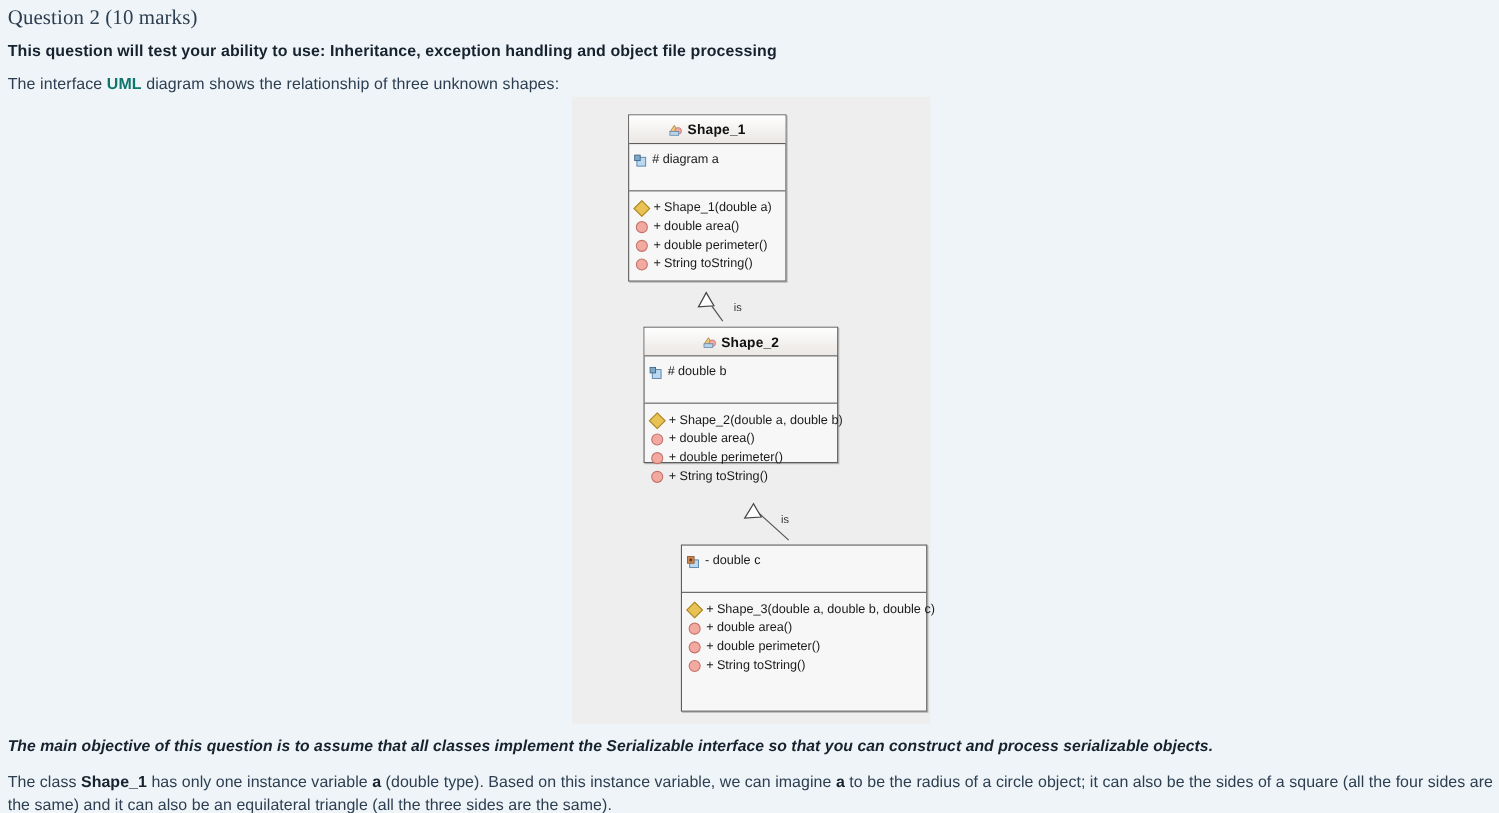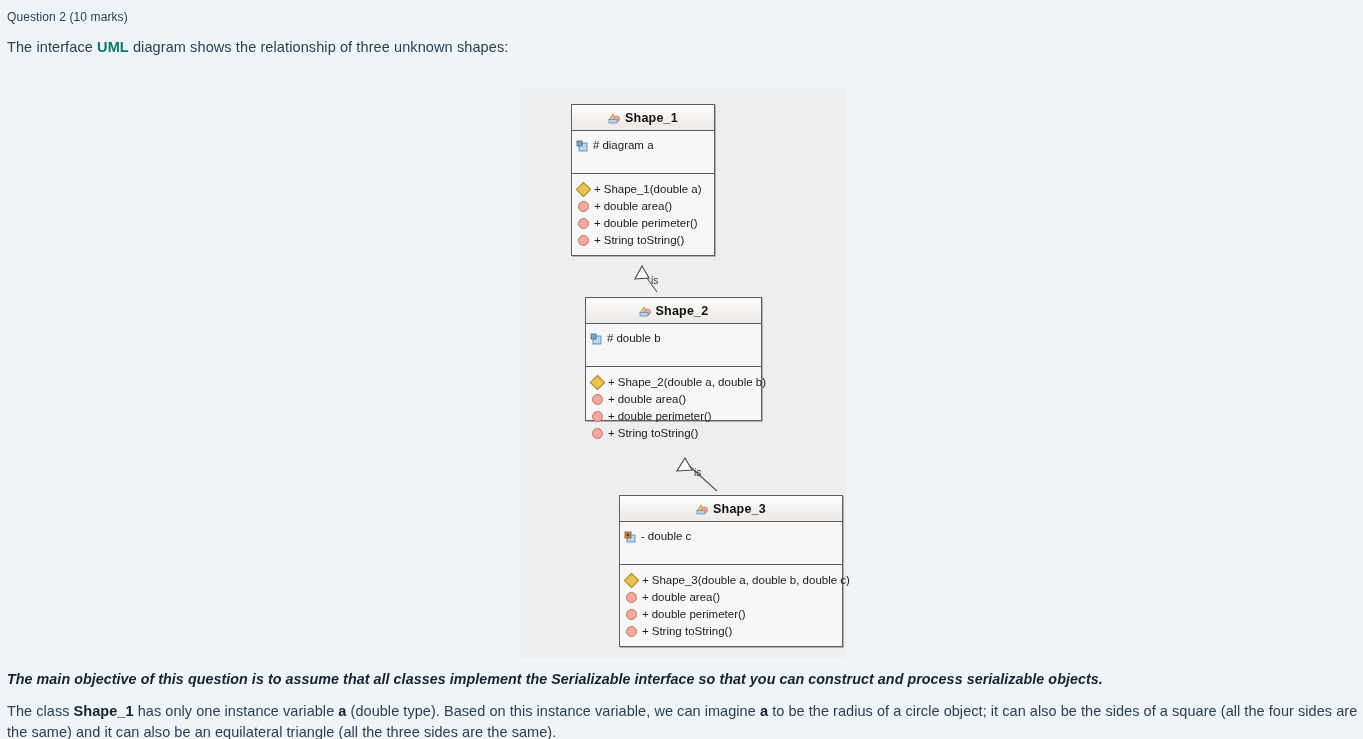--- a/index.html
+++ b/index.html
@@ -17,25 +17,26 @@
   }
 
   
   .text-col {
     position: absolute;
     left: 7px;
     top: 0;
     width: 1352px;
   }
   .line-q {
-    font-size: 12px;
+    font-size: 19px;
     color: #2c3e50;
     padding-top: 8px;
     line-height: 18px;
     letter-spacing: .1px;
+    font-family: Liberation Serif, serif;
   }
   .line-bold {
     font-size: 14.5px;
     font-weight: bold;
     color: #16222e;
     padding-top: 12px;
     line-height: 18px;
     letter-spacing: .1px;
   }
   .line-intro {
@@ -156,27 +157,29 @@
     position: absolute;
     left: 0; top: 0;
     width: 326px; height: 570px;
     pointer-events: none;
   }
   .edge-label {
     position: absolute;
     font-size: 10px;
     color: #333;
     font-family: "Liberation Sans", sans-serif;
+    margin-left: 16px;
   }
 </style>
 </head>
 <body>
 
 <div class="text-col">
   <div class="line-q">Question 2 (10 marks)</div>
+  <div class="line-bold">This question will test your ability to use:  Inheritance, exception handling and object file processing</div>
   <div class="line-intro"><span>The interface </span><b>UML</b><span> diagram shows the relationship of three unknown shapes:</span></div>
 </div>
 
 <div class="diagram-panel">
 
   <svg class="connectors" viewBox="0 0 326 570">
 
     <line x1="137" y1="204" x2="122" y2="183" stroke="#555" stroke-width="1.1"></line>
     <polygon points="122,178 115,191 129,190" fill="#ffffff" stroke="#444" stroke-width="1.1"></polygon>
 
@@ -274,30 +277,20 @@
       </div>
       <div class="member-row">
         <span class="ico ico-bullet-circle"></span>
         <span class="member-vis">+</span>
         <span>String toString()</span>
       </div>
     </div>
   </div>
 
   <div class="uml-class" style="left:99px; top:407px; width:224px; height:152px;">
-    <div class="uml-header">
-      <span class="ico ico-class">
-        <svg width="13" height="12" viewBox="0 0 13 12">
-            <path d="M1 8 L5 2 L9 8 Z" fill="#f0c97a" stroke="#9b7a30" stroke-width=".7"></path>
-            <circle cx="8.5" cy="7" r="3" fill="#f2a9a0" stroke="#b8736b" stroke-width=".7"></circle>
-            <rect x="1" y="7.5" width="8" height="3.5" fill="#b9d4ea" stroke="#5f86a8" stroke-width=".7"></rect>
-          </svg>
-      </span>
-      <span>Shape_3</span>
-    </div>
     <div class="uml-fields">
       <div class="member-row">
         <span class="ico ico-field">
           <svg width="13" height="12" viewBox="0 0 13 12">
               <rect x="3" y="4" width="8" height="7" fill="#bcd8ef" stroke="#4f7fa6" stroke-width=".8"></rect>
               <rect x="1" y="1" width="6" height="6" fill="#d08a5a" stroke="#8a542c" stroke-width=".8"></rect>
               <circle cx="4" cy="4" r="1.4" fill="#6e3c18"></circle>
             </svg>
         </span>
         <span class="member-vis">-</span>

